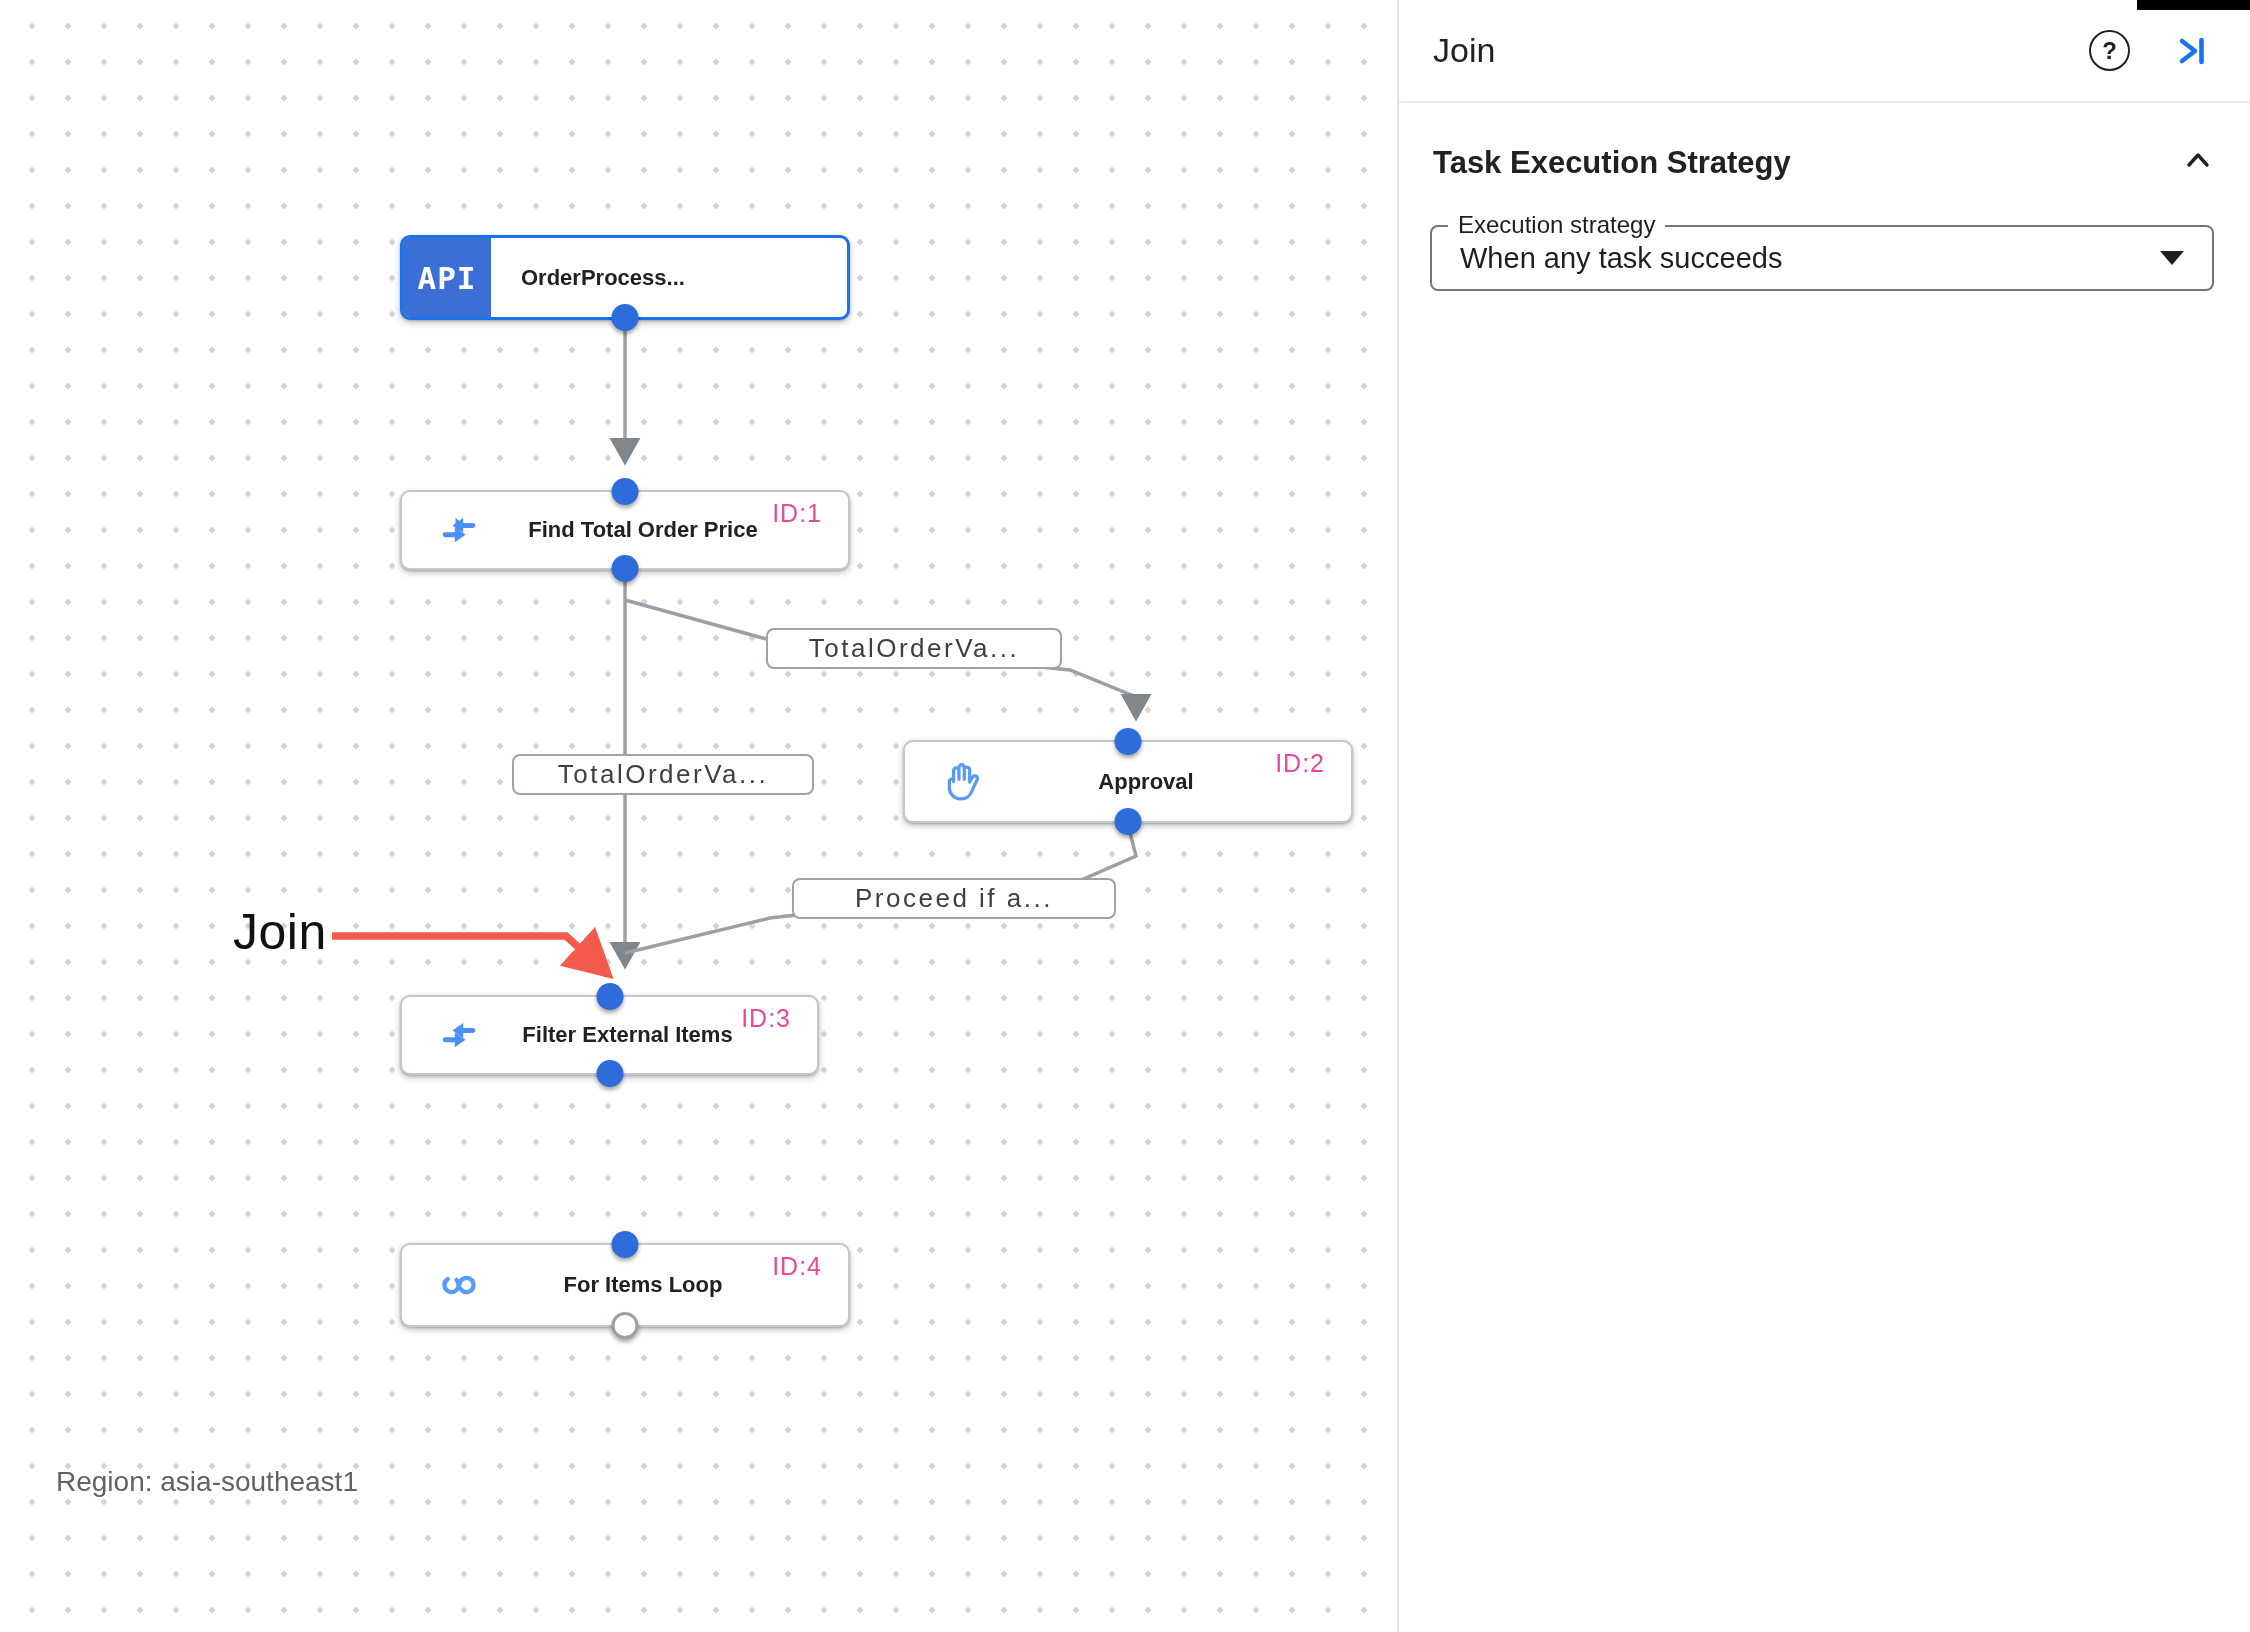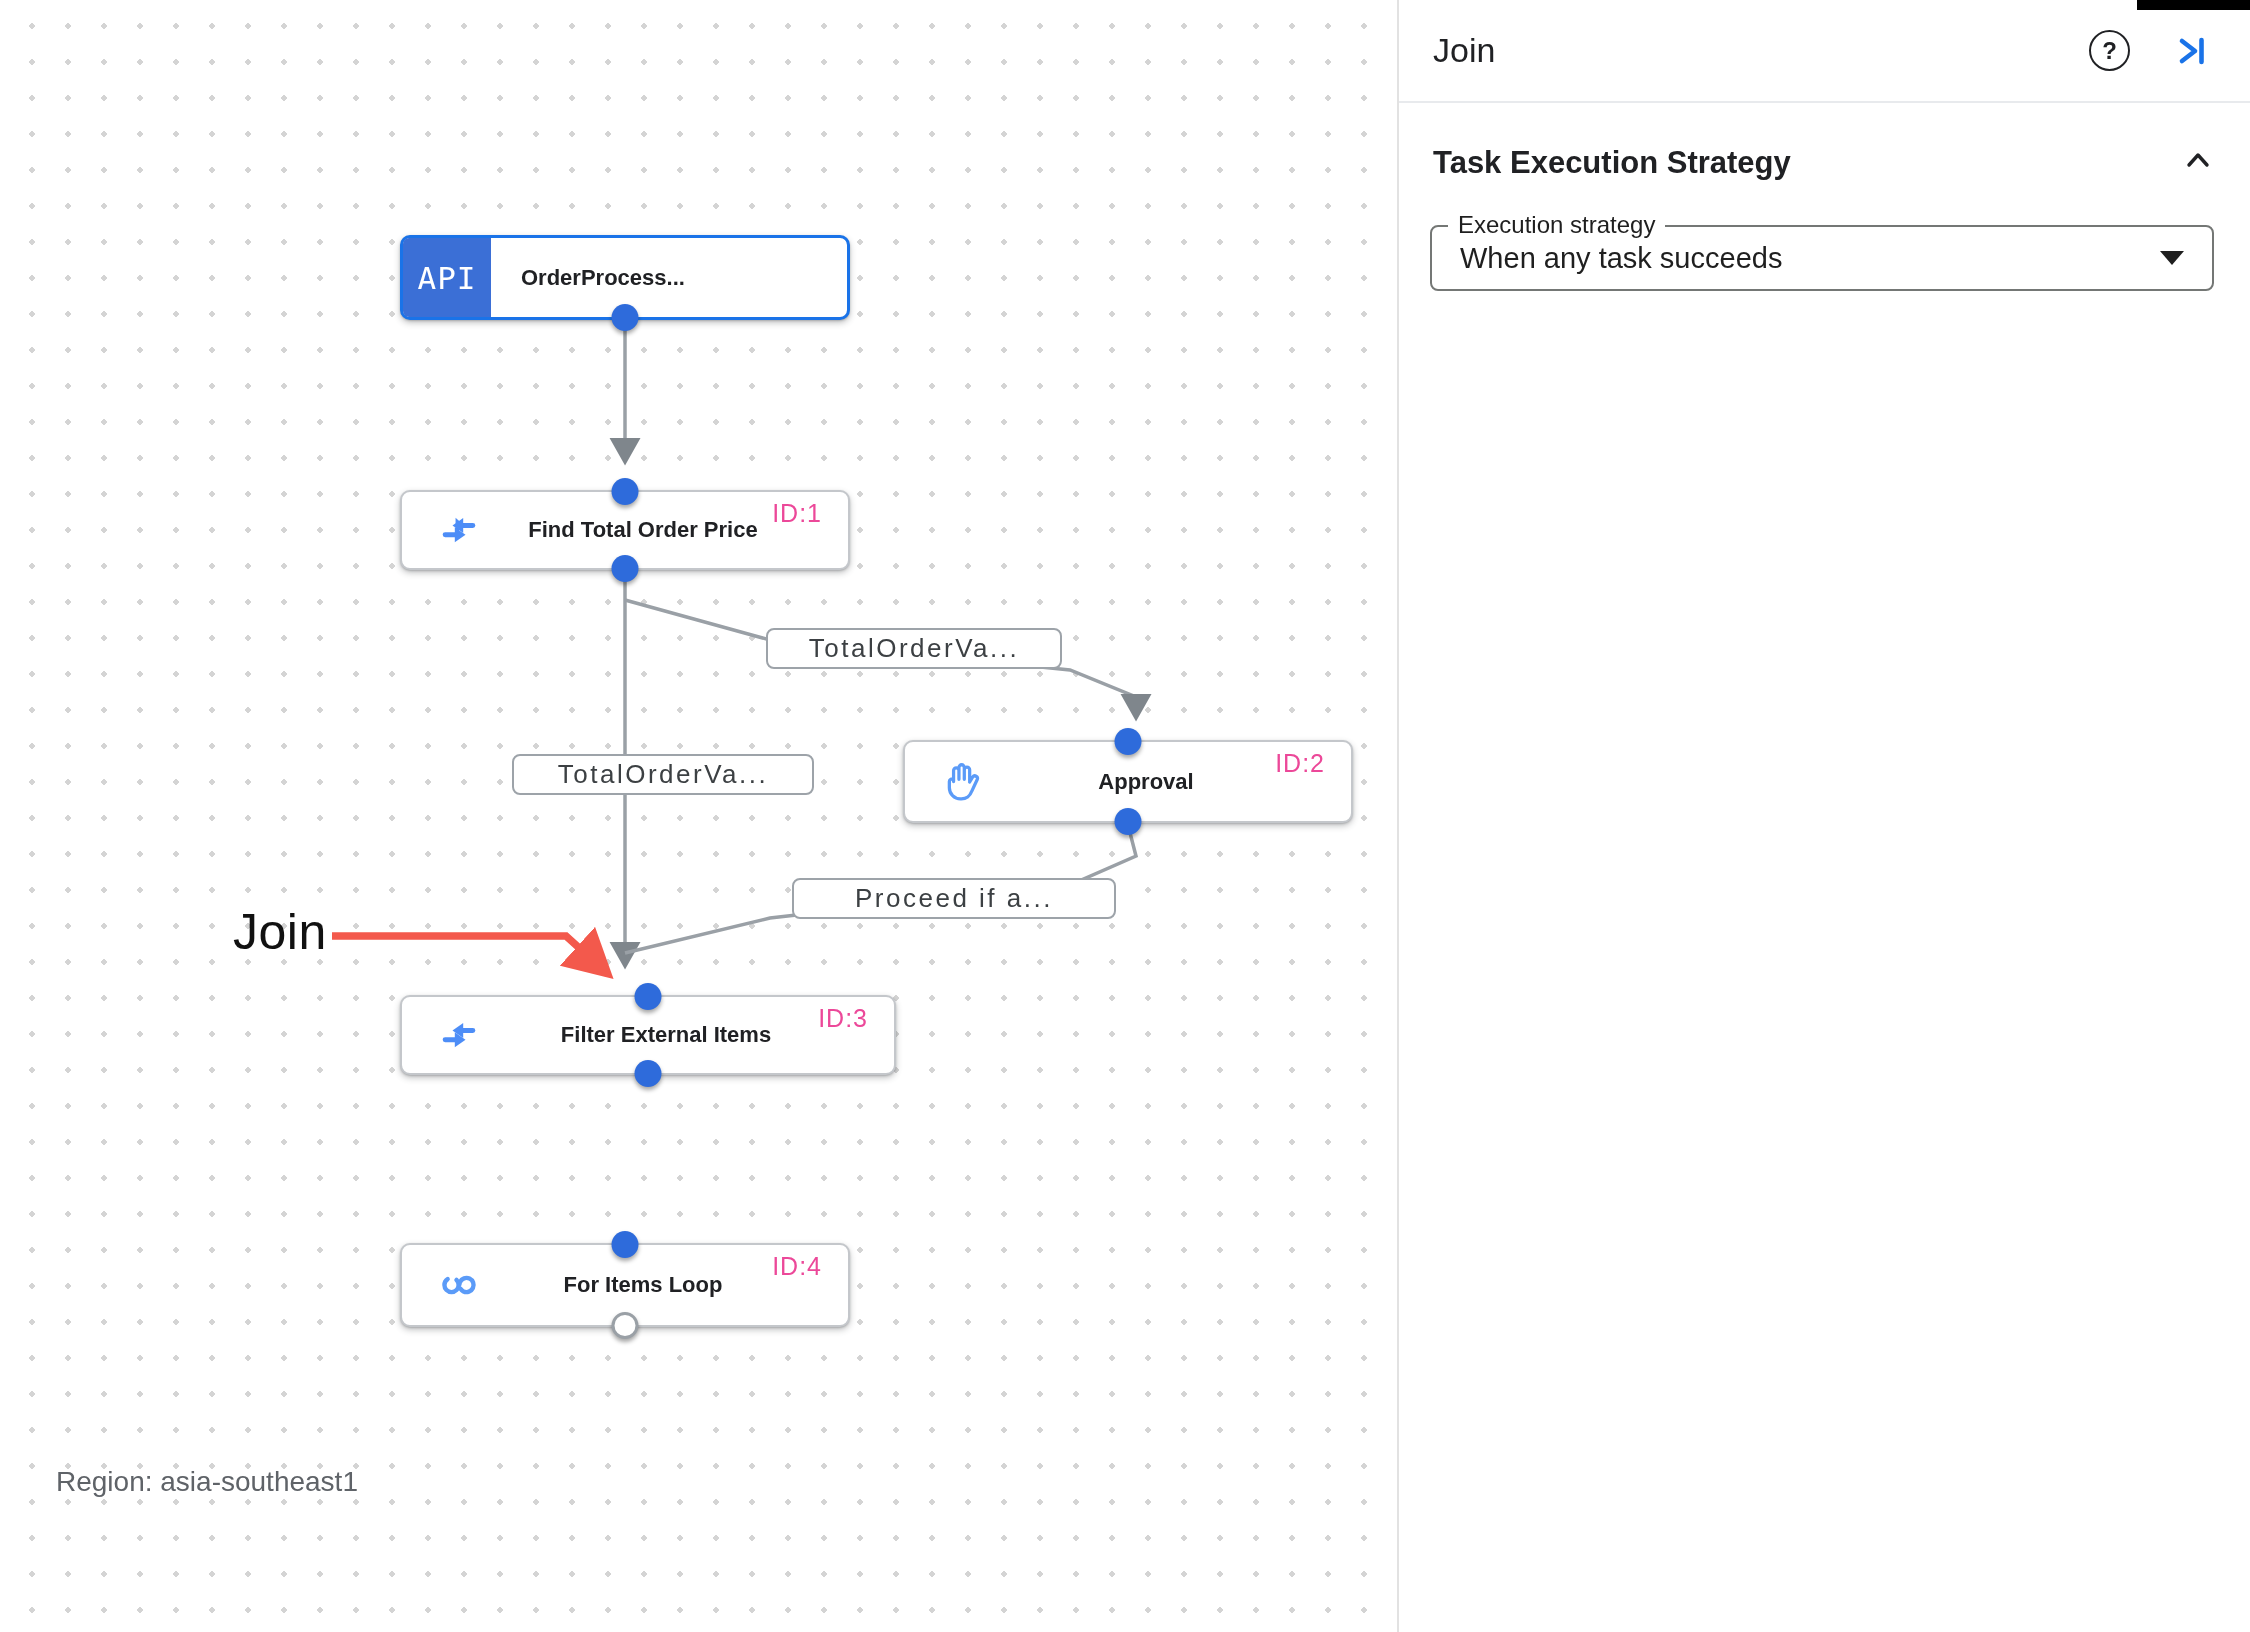--- a/index.html
+++ b/index.html
@@ -26,21 +26,21 @@
     padding-right:44px;white-space:nowrap;
   }
   .node .nicon{width:46px;height:46px;margin-left:34px;flex:0 0 auto;}
   .node .nid{
     position:absolute;top:7px;right:26px;font-size:25px;color:#ec4899;letter-spacing:1px;
   }
   .node.trigger{border:3px solid #1a73e8;padding:0;overflow:visible;}
   .badge{
     width:88px;align-self:stretch;background:#3b6fd6;color:#fff;border-radius:6px 0 0 6px;
     display:flex;align-items:center;justify-content:center;
-    font-family:"DejaVu Sans Mono",monospace;font-weight:normal;font-size:31px;letter-spacing:1px;
+    font-family:"DejaVu Sans Mono",monospace;font-weight:bold;font-size:31px;letter-spacing:1px;
   }
   .node.trigger .nlabel{text-align:left;padding-left:30px;padding-right:0;}
   .port{
     position:absolute;left:50%;width:27px;height:27px;border-radius:50%;
     background:#2e6bdb;transform:translateX(-50%);
     box-shadow:0 3px 4px rgba(0,0,0,.35);box-sizing:border-box;
   }
   .port.top{top:-14px;}
   .port.bottom{bottom:-14px;}
   .port.white{background:#fff;border:3.5px solid #9aa0a6;}
@@ -143,21 +143,21 @@
     <span class="nicon">
       <svg viewBox="0 0 24 24" width="46" height="46" fill="none" stroke="#5b9bf8" stroke-width="1.7" stroke-linecap="round" stroke-linejoin="round">
         <path d="M7.6 11.8 V6 a1.4 1.4 0 0 1 2.8 0 V10.6 M10.4 10.6 V4.4 a1.4 1.4 0 0 1 2.8 0 V10.6 M13.2 10.6 V5.6 a1.4 1.4 0 0 1 2.8 0 V12 M16 12 l1.6-2.6 a1.35 1.35 0 0 1 2.35 1.3 L17 17 a5.6 5.6 0 0 1-5.3 3.8 h-.5 a5.8 5.8 0 0 1-5.8-5.8 V11.8 a1.4 1.4 0 0 1 2.2-1.1"></path>
       </svg>
     </span>
     <div class="nlabel">Approval</div>
     <span class="port top"></span>
     <span class="port bottom"></span>
   </div>
 
-  <div class="node" style="left:400px;top:995px;width:496px;height:80px;">
+  <div class="node" style="left:400px;top:995px;width:419px;height:80px;">
     <span class="nid">ID:3</span>
     <span class="nicon">
       <svg viewBox="0 0 24 24" width="46" height="46">
         <g fill="#4d8df7">
           <rect x="11" y="8.4" width="9.5" height="2.6" rx="1.3"></rect>
           <polygon points="14.2,5.8 8.6,9.7 14.2,13.6"></polygon>
           <rect x="3.5" y="13.2" width="9.5" height="2.6" rx="1.3"></rect>
           <polygon points="9.8,10.5 15.4,14.5 9.8,18.4"></polygon>
         </g>
       </svg>

